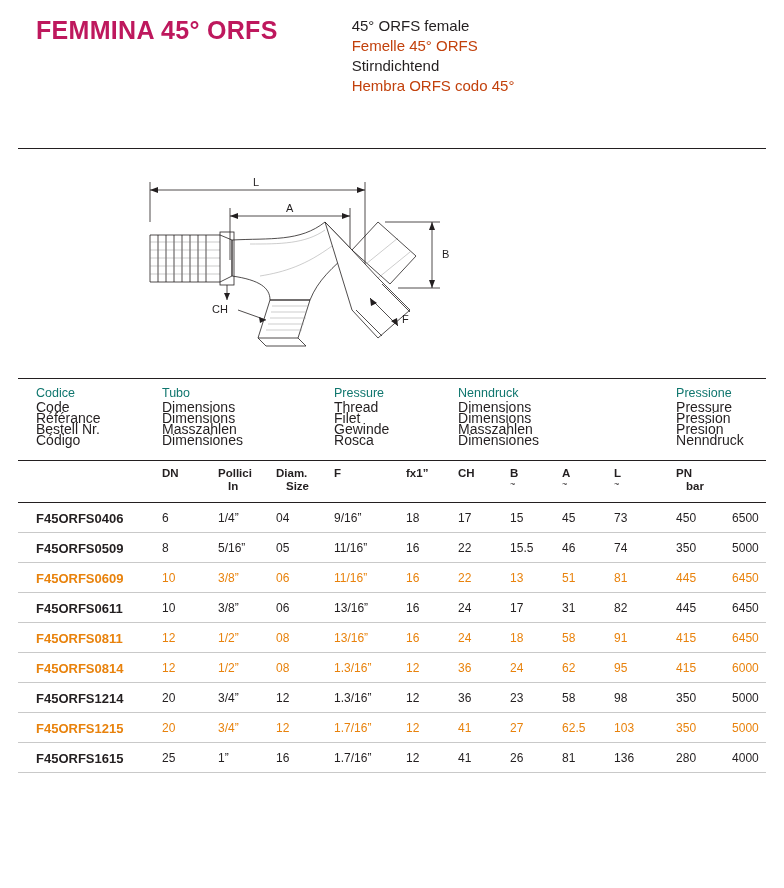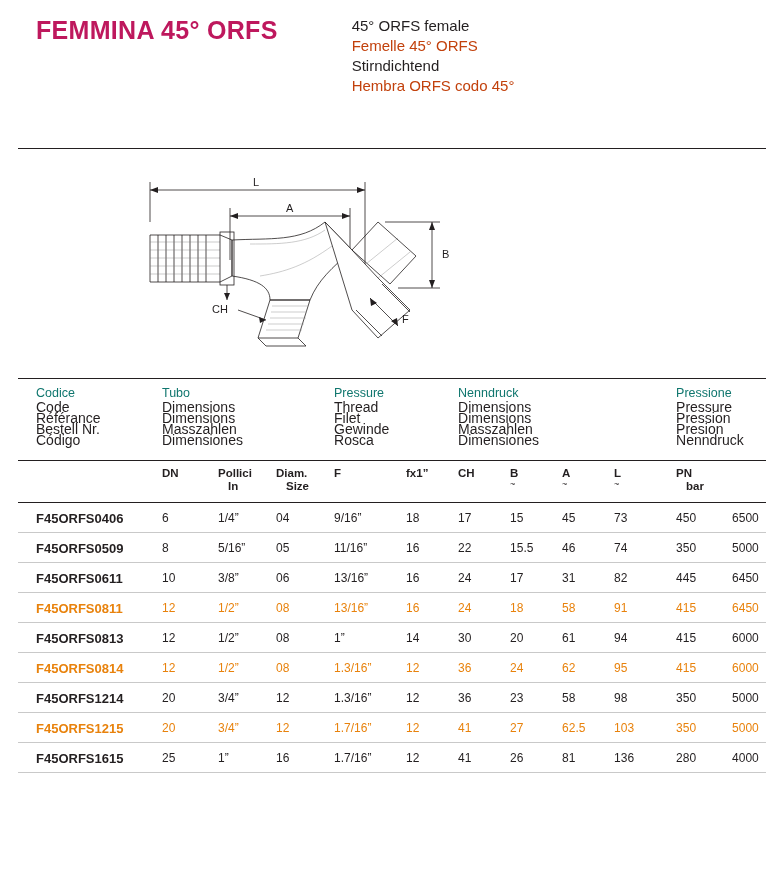--- a/index.html
+++ b/index.html
@@ -341,20 +341,34 @@
             <td>05</td>
             <td>11/16”</td>
             <td>16</td>
             <td>22</td>
             <td>15.5</td>
             <td>46</td>
             <td>74</td>
             <td>350</td>
             <td>5000</td>
           </tr>
+          <tr class="orange">
+            <td class="code">F45ORFS0609</td>
+            <td>10</td>
+            <td>3/8”</td>
+            <td>06</td>
+            <td>11/16”</td>
+            <td>16</td>
+            <td>22</td>
+            <td>13</td>
+            <td>51</td>
+            <td>81</td>
+            <td>445</td>
+            <td>6450</td>
+          </tr>
           <tr class="dark">
             <td class="code">F45ORFS0611</td>
             <td>10</td>
             <td>3/8”</td>
             <td>06</td>
             <td>13/16”</td>
             <td>16</td>
             <td>24</td>
             <td>17</td>
             <td>31</td>
@@ -369,34 +383,20 @@
             <td>08</td>
             <td>13/16”</td>
             <td>16</td>
             <td>24</td>
             <td>18</td>
             <td>58</td>
             <td>91</td>
             <td>415</td>
             <td>6450</td>
           </tr>
-          <tr class="dark">
-            <td class="code">F45ORFS0813</td>
-            <td>12</td>
-            <td>1/2”</td>
-            <td>08</td>
-            <td>1”</td>
-            <td>14</td>
-            <td>30</td>
-            <td>20</td>
-            <td>61</td>
-            <td>94</td>
-            <td>415</td>
-            <td>6000</td>
-          </tr>
           <tr class="orange">
             <td class="code">F45ORFS0814</td>
             <td>12</td>
             <td>1/2”</td>
             <td>08</td>
             <td>1.3/16”</td>
             <td>12</td>
             <td>36</td>
             <td>24</td>
             <td>62</td>

